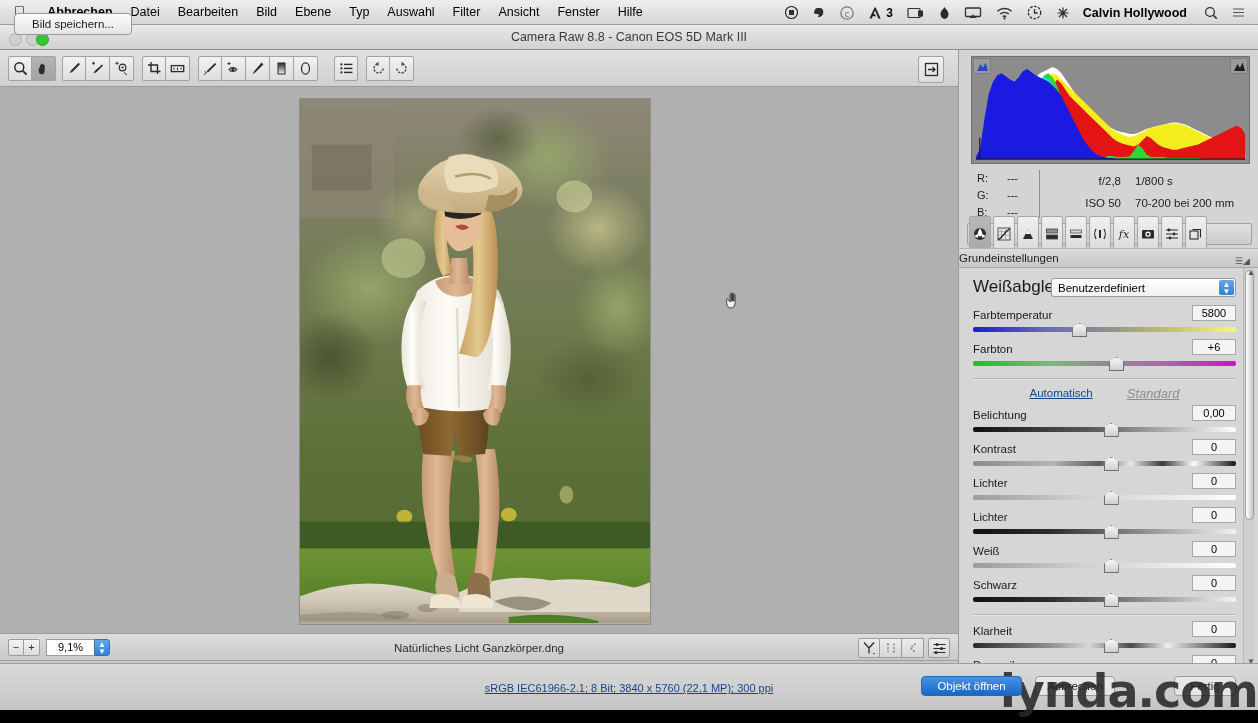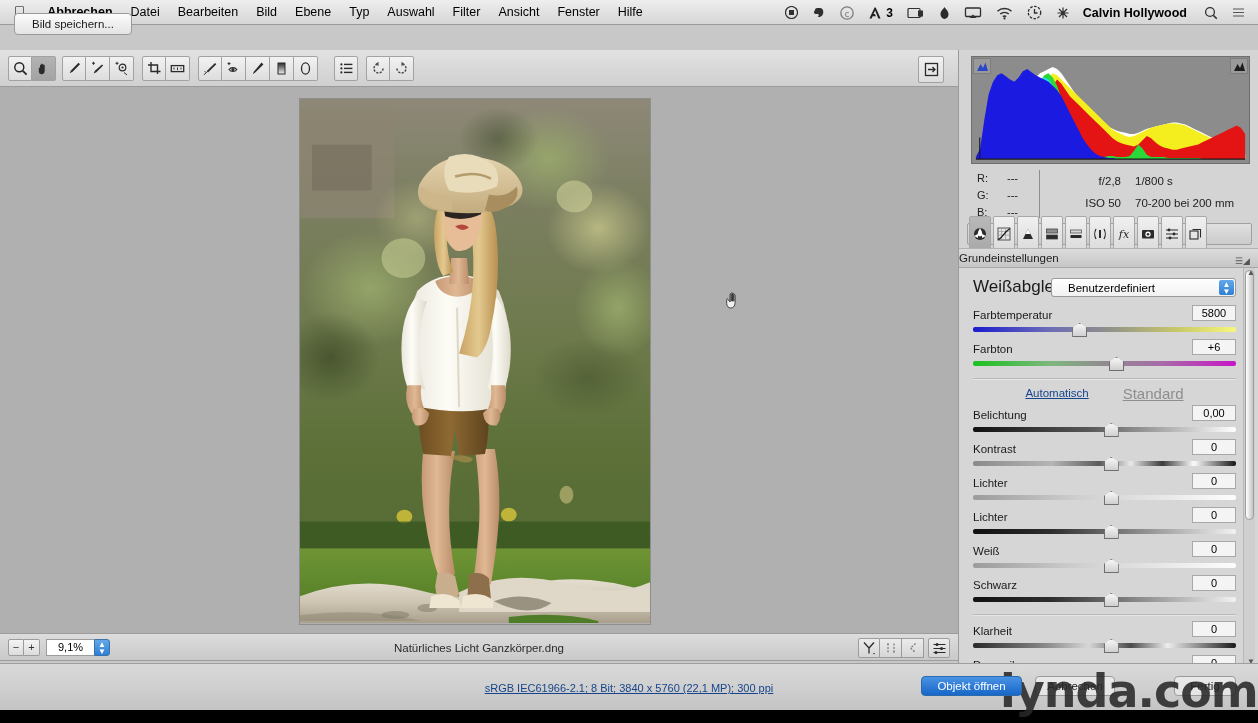--- a/index.html
+++ b/index.html
@@ -192,21 +192,21 @@
     position: relative; margin: 0; padding: 8px 22px 0 14px;
     height: 400px; box-sizing: border-box;
     background: #d6d6d6;
   }
   .wb-row { display: flex; align-items: center; height: 22px; margin-bottom: 6px; }
   .wb-label { font-size: 17px; color: #1a1a1a; width: 78px; }
   .wb-select {
     flex: 1; height: 19px; position: relative;
     background: linear-gradient(to bottom,#ffffff,#f1f1f1);
     border: 1px solid #9a9a9a; border-radius: 3px;
-    font-size: 11.5px; line-height: 18px; padding-left: 16px;
+    font-size: 11.5px; line-height: 18px; padding-left: 6px;
     box-sizing: border-box; color: #000;
   }
   .wb-select .arrows {
     position: absolute; right: 1px; top: 1px; width: 15px; height: 15px;
     background: linear-gradient(to bottom,#63a8ea,#2f7fd6);
     border-radius: 2px; color: #fff; font-size: 8px; text-align: center;
     line-height: 7px; padding-top: 1px; box-sizing: border-box;
   }
   .slider-block { margin-bottom: 2px; }
   .slider-head { display: flex; align-items: flex-end; height: 17px; justify-content: center; }
@@ -232,21 +232,21 @@
   .track-line.grad-clarity { background: linear-gradient(to right,#2a2a2a,#8a8a8a 28%,#d7d7d7 44%,#4a4a4a 60%,#ededed 74%,#1a1a1a); border:0;height:5px;top:5px;border-radius:2px;}
   .knob {
     position: absolute; top: 1px; width: 13px; height: 12px; margin-left: -6px;
     background: linear-gradient(to bottom,#f6f6f6,#cfcfcf);
     border: 1px solid #6f6f6f;
     clip-path: polygon(50% 0%, 100% 36%, 100% 100%, 0% 100%, 0% 36%);
   }
   .divider { height: 1px; background: #b9b9b9; border-bottom: 1px solid #e6e6e6; margin: 8px 0 4px 0; }
   .auto-row { display: flex; justify-content: center; gap: 34px; height: 18px; align-items: center; margin-bottom: 2px;}
   .auto-link { font-size: 11.5px; color: #16458c; text-decoration: underline; }
-  .std-link { font-size: 15px; color: #8e8e8e; text-decoration: underline; }
+  .std-link { font-size: 13px; color: #8e8e8e; text-decoration: underline; font-style: italic; }
   #panel-scroll {
     position: absolute; right: 3px; top: 0px; width: 11px; height: 398px;
     background: #cfcfcf; border-left: 1px solid #b8b8b8;
   }
   #panel-scroll .thumb {
     position: absolute; left: 1px; top: 2px; width: 9px; height: 250px;
     background: linear-gradient(to right,#ffffff,#c4c4c4);
     border: 1px solid #9d9d9d; border-radius: 5px; box-sizing: border-box;
   }
   #panel-scroll .arr { position:absolute; right: 0; font-size: 8px; color: #555; }
@@ -387,20 +387,26 @@
       <div class="mbr">
         <svg width="13" height="13" viewBox="0 0 13 13">
             <g stroke="#555" stroke-width="1">
               <path d="M1 3h11M1 6.5h11M1 10h11"></path>
             </g>
           </svg>
       </div>
     </div>
   </div>
 
+  <div id="titlebar">
+    <div class="traffic t-close"></div>
+    <div class="traffic t-min"></div>
+    <div class="traffic t-max"></div>
+    <div class="title">Camera Raw 8.8 - Canon EOS 5D Mark III</div>
+  </div>
 
   <div id="toolbar">
     <div class="toolgroup" style="left:8px;">
       <div class="tool">
         <svg width="15" height="15" viewBox="0 0 15 15">
             <circle cx="6.3" cy="6.3" r="4.5" fill="none" stroke="#222" stroke-width="1.4"></circle>
             <path d="M9.8 9.8 13.6 13.6" stroke="#222" stroke-width="1.7"></path>
           </svg>
       </div>
       <div class="tool active">

